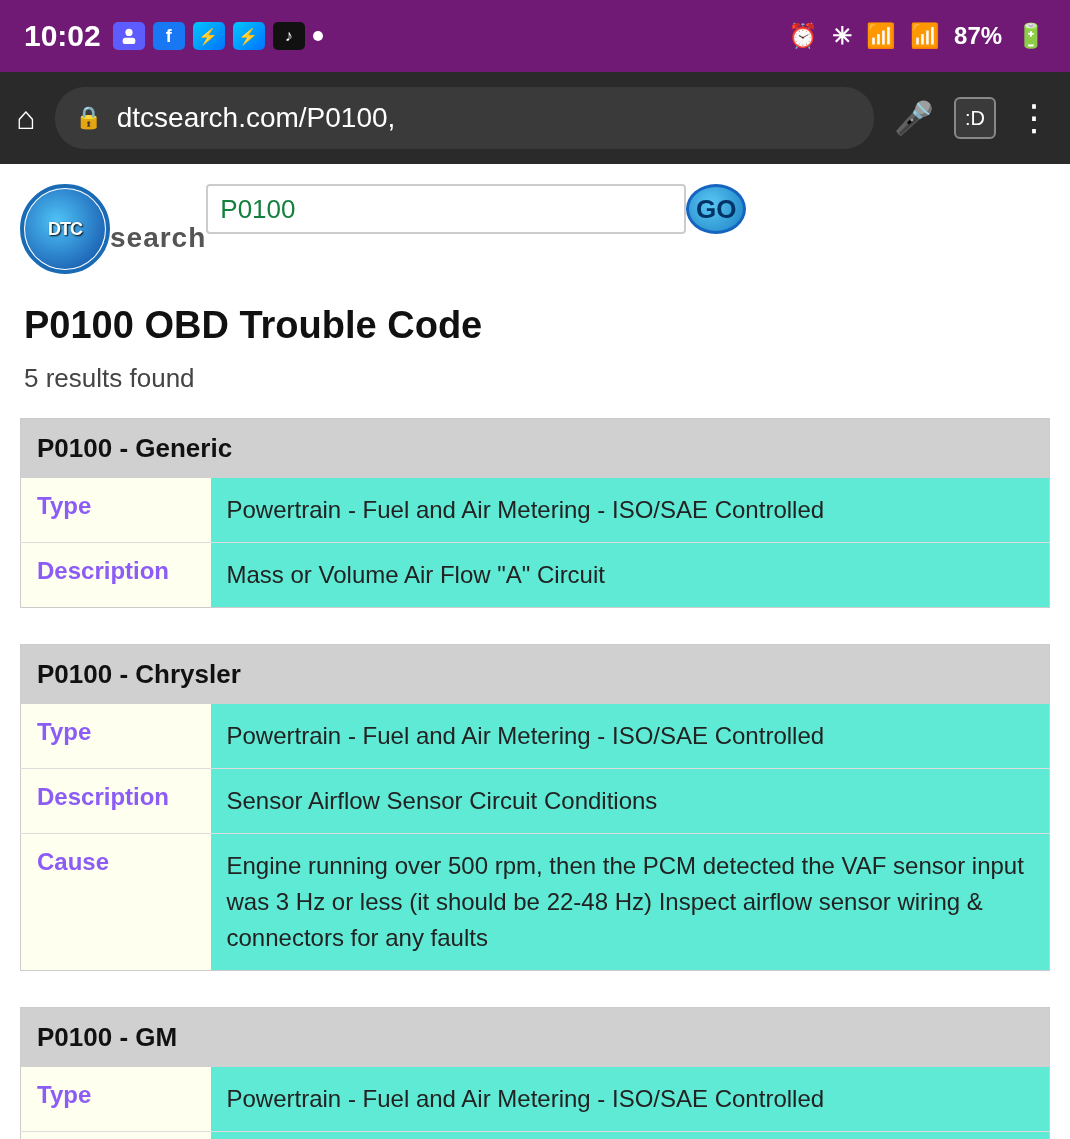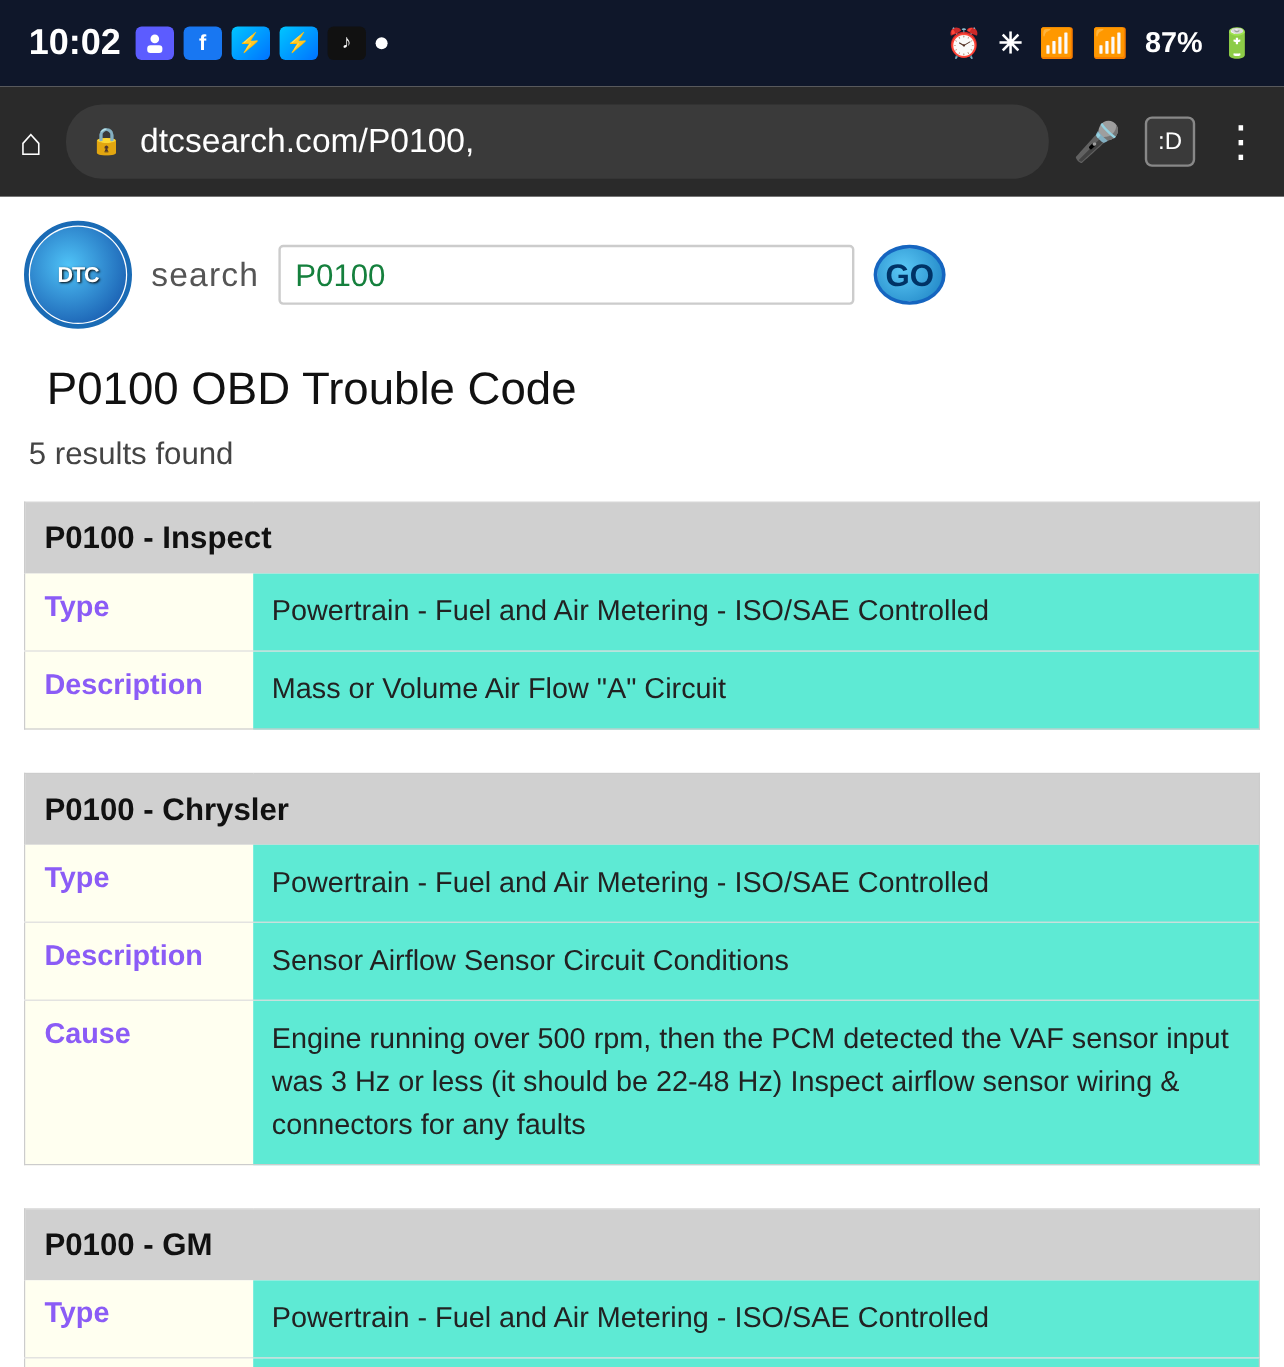--- a/index.html
+++ b/index.html
@@ -7,21 +7,21 @@
     body {
       font-family: Arial, sans-serif;
       background: #fff;
       width: 1070px;
       min-height: 1139px;
       overflow-x: hidden;
     }
 
     
     .status-bar {
-      background: #0f172a;
+      background: #701a75;
       color: #fff;
       height: 72px;
       display: flex;
       align-items: center;
       justify-content: space-between;
       padding: 0 24px;
       font-size: 28px;
       font-weight: 600;
     }
     .status-left {
@@ -119,22 +119,21 @@
 
     
     .main-content {
       padding: 20px 20px;
       background: #fff;
     }
 
     
     .header-row {
       display: flex;
-      align-items: center;
-      gap: 16px;
+      align-items: flex-start;
       margin-bottom: 30px;
     }
     .logo-circle {
       width: 90px;
       height: 90px;
       border-radius: 50%;
       border: 4px solid #1a6bb5;
       background: #fff;
       display: flex;
       align-items: center;
@@ -154,23 +153,24 @@
     }
     .logo-dtc {
       font-size: 18px;
       font-weight: 900;
       color: #fff;
       letter-spacing: -1px;
       text-shadow: 1px 1px 2px #000;
     }
     .logo-text {
       font-size: 28px;
-      font-weight: 400;
+      font-weight: 700;
       color: #555;
       letter-spacing: 1px;
+      margin-top: 38px;
     }
     .search-input {
       flex: 1;
       max-width: 480px;
       height: 50px;
       border: 2px solid #ccc;
       border-radius: 4px;
       font-size: 26px;
       padding: 0 12px;
       color: #15803d;
@@ -187,24 +187,24 @@
       color: #003366;
       cursor: pointer;
       display: flex;
       align-items: center;
       justify-content: center;
     }
 
     
     .page-title {
       font-size: 38px;
-      font-weight: 400;
+      font-weight: 700;
       color: #111;
       margin-bottom: 16px;
-      margin-left: 19px;
+      margin-left: 4px;
     }
 
     
     .results-count {
       font-size: 26px;
       color: #444;
       margin-bottom: 24px;
       margin-left: 4px;
     }
 
@@ -302,21 +302,21 @@
   </div>
 
   <h1 class="page-title">P0100 OBD Trouble Code</h1>
 
   <p class="results-count">5 results found</p>
 
   <div id="results-container">
       <table class="result-table">
         <thead>
           <tr>
-            <th colspan="2">P0100 - Inspect</th>
+            <th colspan="2">P0100 - Generic</th>
           </tr>
         </thead>
         <tbody>
           <tr>
             <td>Type</td>
             <td>Powertrain - Fuel and Air Metering - ISO/SAE Controlled</td>
           </tr>
           <tr>
             <td>Description</td>
             <td>Mass or Volume Air Flow "A" Circuit</td>

